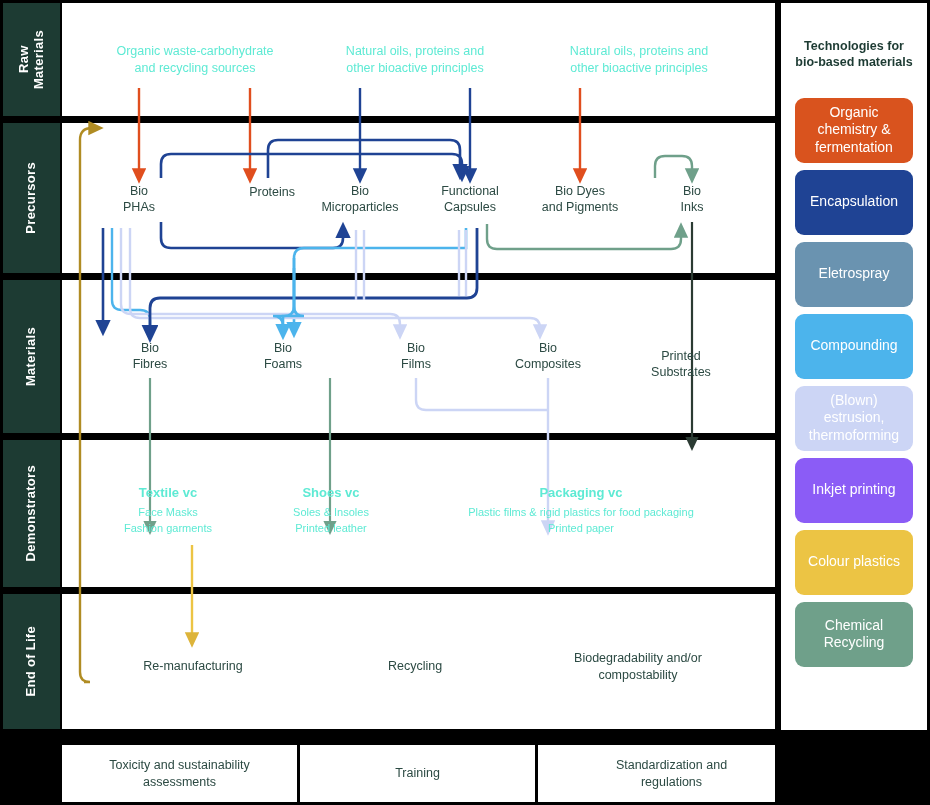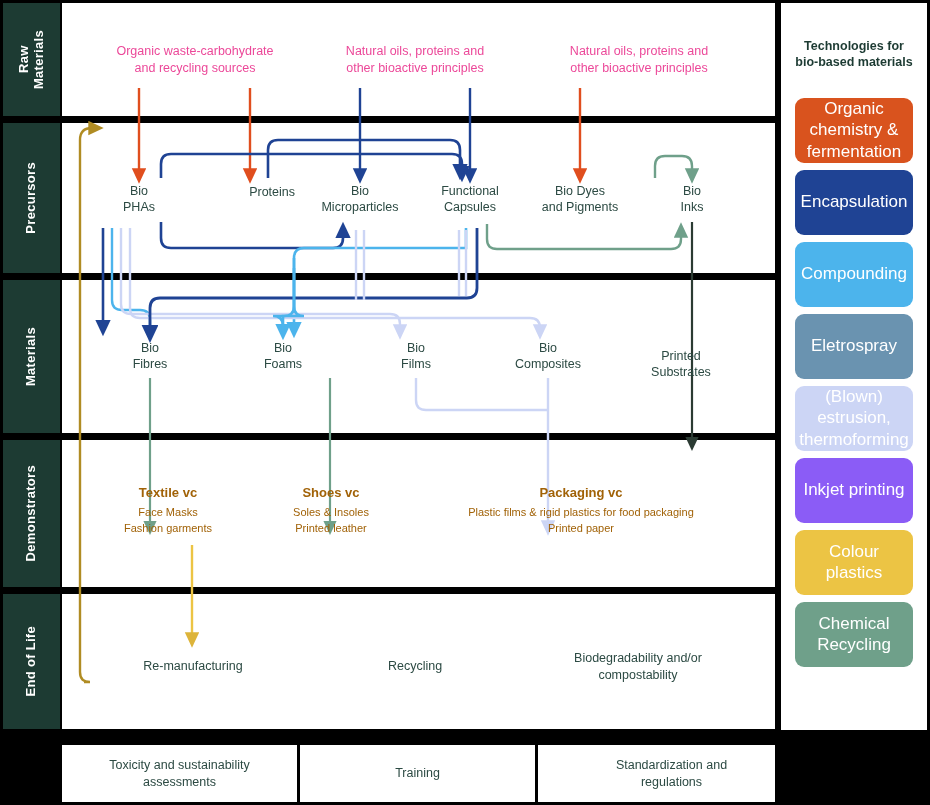--- a/index.html
+++ b/index.html
@@ -65,21 +65,21 @@
   }
   .legend-chip {
     margin: 0 14px;
     height: 65px;
     border-radius: 9px;
     display: flex;
     align-items: center;
     justify-content: center;
     text-align: center;
     color: #ffffff;
-    font-size: 17px;
+    font-size: 14px;
     line-height: 1.25;
     padding: 0 6px;
   }
   .legend-chip + .legend-chip { margin-top: 7px; }
   #legend-chips { margin-top: 27px; }
 
   
   .node {
     position: absolute;
     transform: translateX(-50%);
@@ -87,32 +87,32 @@
     color: #2c4a43;
     font-size: 12.5px;
     line-height: 1.3;
     white-space: pre-line;
     pointer-events: none;
   }
   .raw-head {
     position: absolute;
     transform: translateX(-50%);
     text-align: center;
-    color: #ec4899;
+    color: #5eead4;
     font-size: 12.5px;
     line-height: 1.35;
     white-space: pre-line;
   }
 
   
   .demo {
     position: absolute;
     transform: translateX(-50%);
     text-align: center;
-    color: #a16207;
+    color: #5eead4;
   }
   .demo .demo-title { font-size: 13px; font-weight: 700; margin-bottom: 5px; }
   .demo .demo-sub { font-size: 11px; line-height: 1.45; white-space: pre-line; }
 
   
   .eol {
     position: absolute;
     transform: translateX(-50%);
     text-align: center;
     color: #2c4a43;
@@ -316,25 +316,25 @@
 materials</div>
     <div id="legend-chips">
       <div class="legend-chip" style="background: rgb(217, 83, 30);">
         <span>Organic
 chemistry &amp;
 fermentation</span>
       </div>
       <div class="legend-chip" style="background: rgb(31, 67, 148); justify-content: center;">
         <span>Encapsulation</span>
       </div>
+      <div class="legend-chip" style="background: rgb(106, 147, 176);">
+        <span>Eletrospray</span>
+      </div>
       <div class="legend-chip" style="background: rgb(76, 180, 236);">
         <span>Compounding</span>
-      </div>
-      <div class="legend-chip" style="background: rgb(106, 147, 176);">
-        <span>Eletrospray</span>
       </div>
       <div class="legend-chip" style="background: rgb(204, 213, 245);">
         <span>(Blown) estrusion,
 thermoforming</span>
       </div>
       <div class="legend-chip" style="background: #8b5cf6;">
         <span>Inkjet printing</span>
       </div>
       <div class="legend-chip" style="background: rgb(236, 196, 68);">
         <span>Colour plastics</span>

